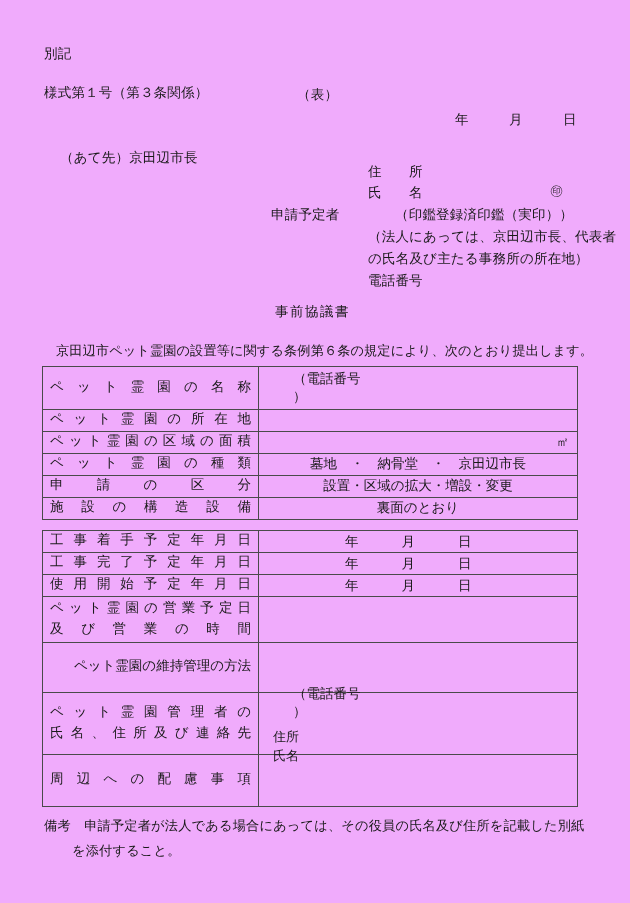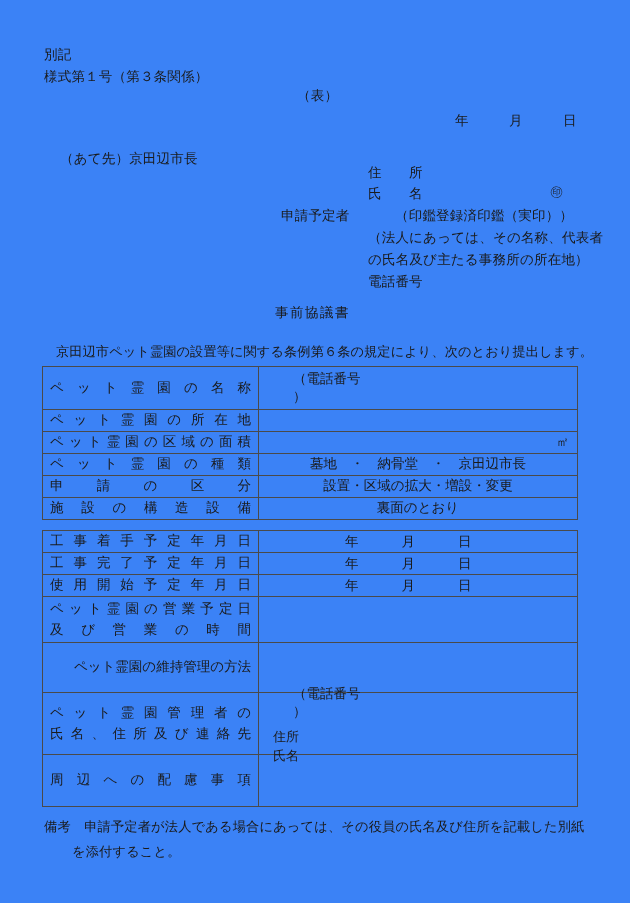--- a/index.html
+++ b/index.html
@@ -9,44 +9,45 @@
     background: #ffffff;
   }
   body {
     font-family: "Liberation Serif", "DejaVu Serif", serif;
     color: #1a1a1a;
   }
   #page {
     position: relative;
     width: 630px;
     height: 903px;
-    background: #3b82f6;
+    background: #f0abfc;
     overflow: hidden;
+    font-family: Liberation Mono, monospace;
   }
 
   
   .t {
     position: absolute;
     white-space: pre;
     font-size: 13.5px;
     line-height: 1;
     letter-spacing: 0.2px;
   }
 
   
   .hdr-bekki   { left: 44px;  top: 48px;  }
-  .hdr-youshiki{ left: 44px;  top: 70px;  }
+  .hdr-youshiki{ left: 44px;  top: 87px;  }
   .hdr-omote   { left: 297px; top: 89px;  }
   .hdr-date    { left: 455px; top: 114px; letter-spacing: 0; }
   .hdr-atesaki { left: 60px;  top: 152px; }
 
   .blk-jusho   { left: 368px; top: 166px; }
   .blk-shimei  { left: 368px; top: 187px; }
   .blk-inkan   { left: 550px; top: 185px; font-size: 13px; }
-  .blk-shinsei { left: 281px; top: 209px; text-align: right; }
+  .blk-shinsei { left: 271px; top: 209px; text-align: right; }
   .blk-inkanreg{ left: 395px; top: 209px; text-align: right; }
   .blk-houjin1 { left: 368px; top: 231px; }
   .blk-houjin2 { left: 368px; top: 253px; }
   .blk-tel     { left: 368px; top: 275px; }
 
   .title-doc   { left: 275px; top: 306px; letter-spacing: 1.5px; }
   .lead-text   { left: 56px;  top: 345px; font-size: 13.2px; letter-spacing: 0.1px; }
 
   .footer-note1{ left: 44px;  top: 820px; font-size: 13.2px; }
   .footer-note2{ left: 72px;  top: 845px; font-size: 13.2px; }
@@ -147,21 +148,21 @@
   <div class="t hdr-youshiki">様式第１号（第３条関係）</div>
   <div class="t hdr-omote">（表）</div>
   <div class="t hdr-date">年　　　月　　　日</div>
   <div class="t hdr-atesaki">（あて先）京田辺市長</div>
 
   <div class="t blk-jusho">住　　所</div>
   <div class="t blk-shimei">氏　　名</div>
   <div class="t blk-inkan">㊞</div>
   <div class="t blk-shinsei">申請予定者</div>
   <div class="t blk-inkanreg">（印鑑登録済印鑑（実印））</div>
-  <div class="t blk-houjin1">（法人にあっては、その名称、代表者</div>
+  <div class="t blk-houjin1">（法人にあっては、京田辺市長、代表者</div>
   <div class="t blk-houjin2">の氏名及び主たる事務所の所在地）</div>
   <div class="t blk-tel">電話番号</div>
 
   <div class="t title-doc">事前協議書</div>
   <div class="t lead-text">京田辺市ペット霊園の設置等に関する条例第６条の規定により、次のとおり提出します。</div>
 
   <table class="form" id="table1">
     <tbody>
       <tr id="t1-r1">
         <td class="lbl">

